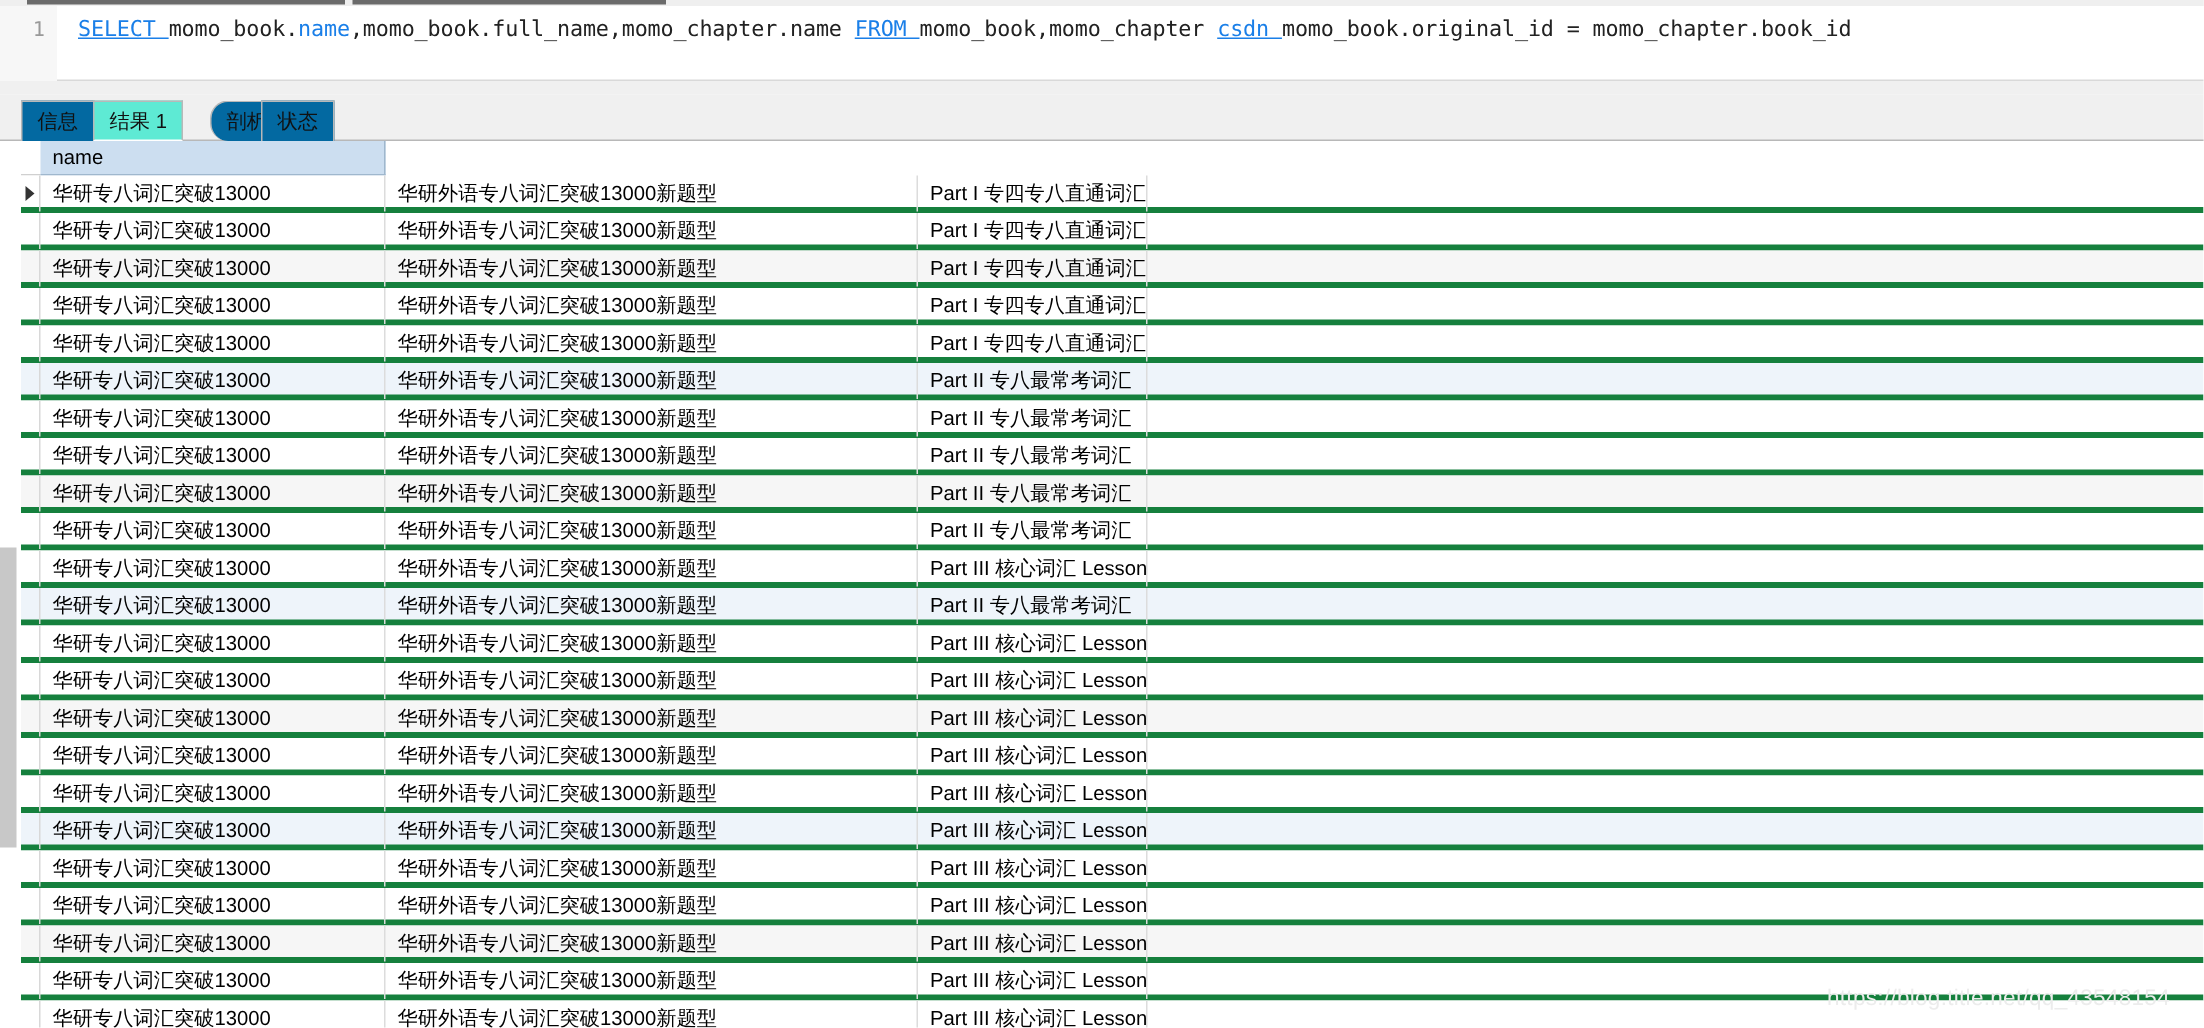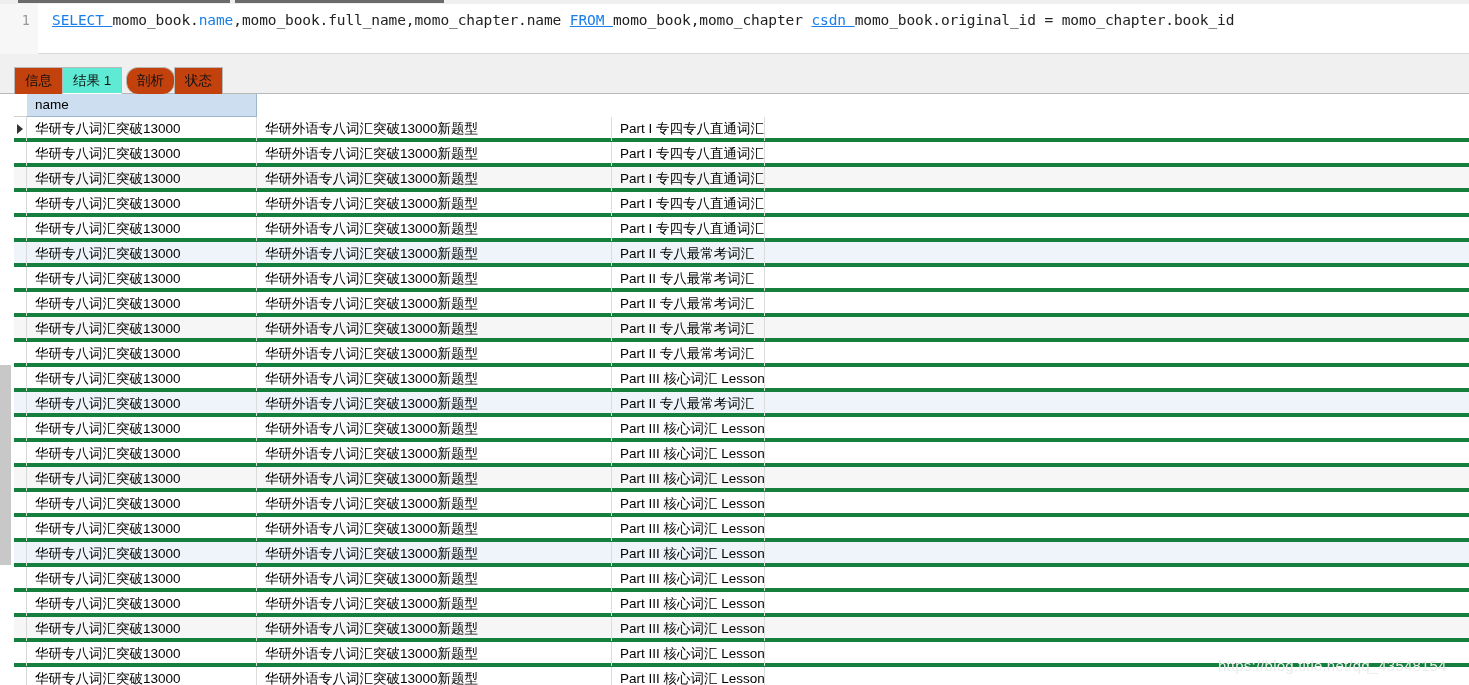--- a/index.html
+++ b/index.html
@@ -77,21 +77,21 @@
     background: #f0f0f0;
     border-bottom: 1px solid #b8b8b8;
   }
   .tab {
     position: absolute; top: 4px;
     height: 27px;
     padding: 0 10px;
     line-height: 26px;
     font-size: 13.5px;
     color: #111111;
-    background: #c2410c;
+    background: #0369a1;
     border: 1px solid #b8b8b8;
     border-bottom: none;
     cursor: default;
     white-space: nowrap;
   }
   .tab.active {
     background: #5eead4;
     border-bottom: 1px solid #ffffff;
     z-index: 5;
   }
@@ -198,21 +198,21 @@
     <div class="editor-linenum">1</div>
   </div>
   <div class="editor-code" id="sql-code"><span class="kw">SELECT </span><span>momo_book.</span><span class="col-hl">name</span><span>,momo_book.full_name,momo_chapter.name </span><span class="kw">FROM </span><span>momo_book,momo_chapter </span><span class="kw">csdn </span><span>momo_book.original_id = momo_chapter.book_id</span></div>
 </div>
 
 <div class="gap-band"></div>
 
 <div class="tabstrip" id="tabstrip">
     <div class="tab" style="left: 14px;"><span>信息</span></div>
     <div class="tab active" style="left: 62px;"><span>结果 1</span></div>
-    <div class="tab" style="left: 126px; border-radius: 12px;"><span>剖析</span></div>
+    <div class="tab" style="left: 140px; border-radius: 12px;"><span>剖析</span></div>
     <div class="tab" style="left: 174px;"><span>状态</span></div>
   </div>
 
 <div class="grid-wrap">
   <div class="grid-vscroll"></div>
   <div class="grid-inner">
     <div class="grid-header" id="grid-header">
       <div class="rowspace-head"></div>
     <div class="hcell" style="left: 13px; width: 230px;">name</div>
         <div class="hcell" style="left: 598px; width: 153px; margin-top: 32px;">title</div>

